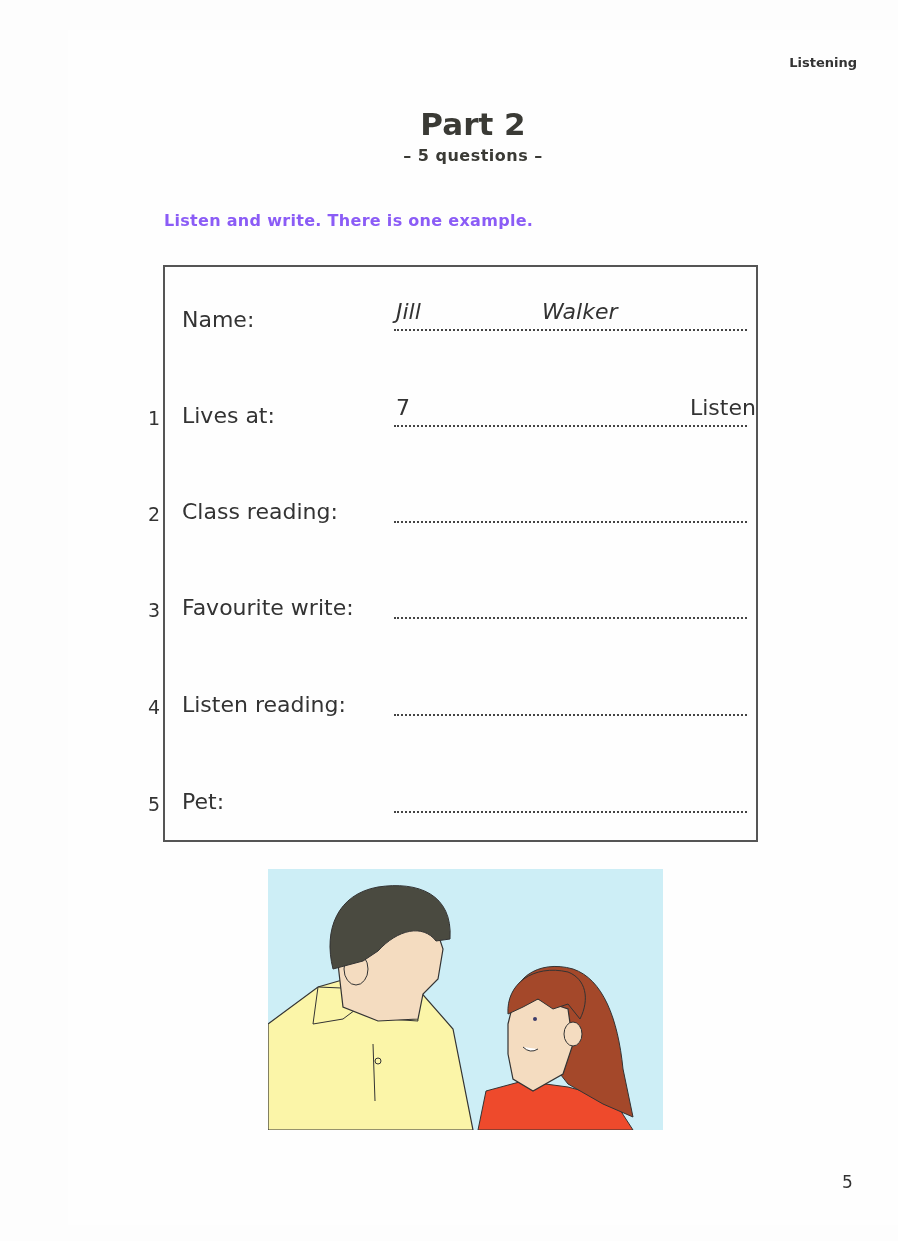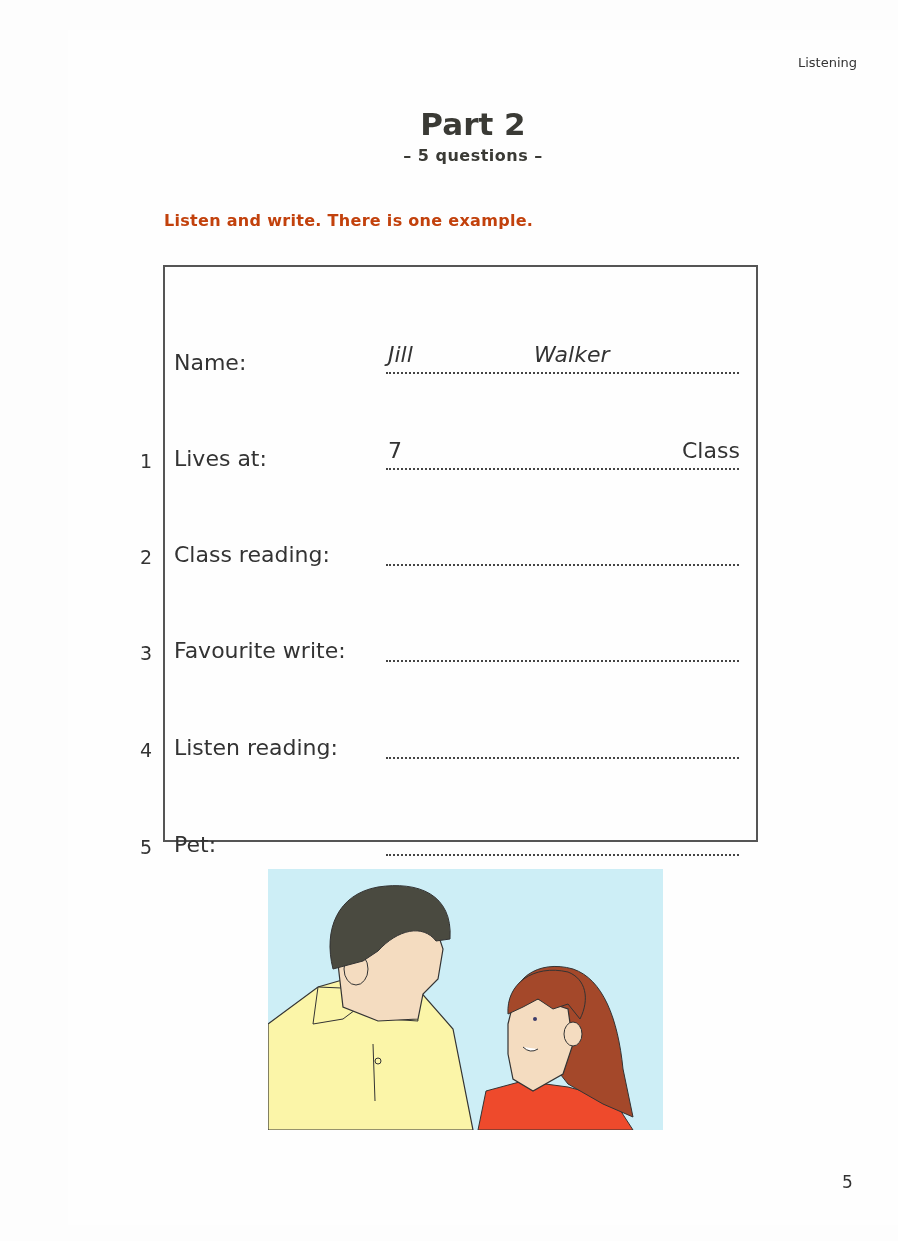--- a/index.html
+++ b/index.html
@@ -11,43 +11,43 @@
     font-family: "DejaVu Sans", sans-serif;
     color: #2b2b2b;
   }
   .page {
     position: absolute; left: 68px; top: 30px;
     width: 830px; height: 1195px;
     background: #fefefe;
   }
   .section-label {
     position: absolute; right: 41px; top: 55px;
-    font-size: 13px; font-weight: normal; color: #333;
+    font-size: 13px; font-weight: bold; color: #333;
   }
   .title {
     position: absolute; left: 0; width: 946px; top: 106px;
     text-align: center; font-size: 31px; font-weight: bold; color: #3a3a35;
   }
   .subtitle {
     position: absolute; left: 0; width: 946px; top: 146px;
     text-align: center; font-size: 16px; font-weight: bold; color: #3a3a35;
     letter-spacing: 0.5px;
   }
   .instruction {
     position: absolute; left: 164px; top: 211px;
-    font-size: 16px; font-weight: bold; color: #c2410c; letter-spacing: 0.3px; text-align: center;
+    font-size: 16px; font-weight: bold; color: #8b5cf6; letter-spacing: 0.3px; text-align: center;
   }
   .form-box {
     position: absolute; left: 163px; top: 265px;
     width: 595px; height: 577px;
     border: 2px solid #555;
     box-sizing: border-box;
   }
   .row {
-    position: absolute; left: 0; width: 760px; height: 40px; margin-top: 43px;
+    position: absolute; left: 8px; width: 760px; height: 40px;
   }
   .row .num {
     position: absolute; left: 138px; width: 16px; text-align: center;
     font-size: 19px; color: #333; top: 6px;
   }
   .row .label {
     position: absolute; left: 174px; top: 2px;
     font-size: 22px; color: #333;
   }
   .row .line {
@@ -87,21 +87,21 @@
   <span class="label">Name:</span>
   <span class="answer" style="left:388px;">Jill</span>
   <span class="answer" style="left:534px;font-style:italic;">Walker</span>
   <div class="line"></div>
 </div>
 
 <div class="row" style="top:401px;">
   <span class="num">1</span>
   <span class="label">Lives at:</span>
   <span class="answer" style="left:388px;font-style:normal;">7</span>
-  <span class="answer" style="left:682px;font-style:normal;">Class</span>
+  <span class="answer" style="left:682px;font-style:normal;">Listen</span>
   <div class="line"></div>
 </div>
 
 <div class="row" style="top:497px;">
   <span class="num">2</span>
   <span class="label">Class reading:</span>
   <div class="line"></div>
 </div>
 
 <div class="row" style="top:593px;">

